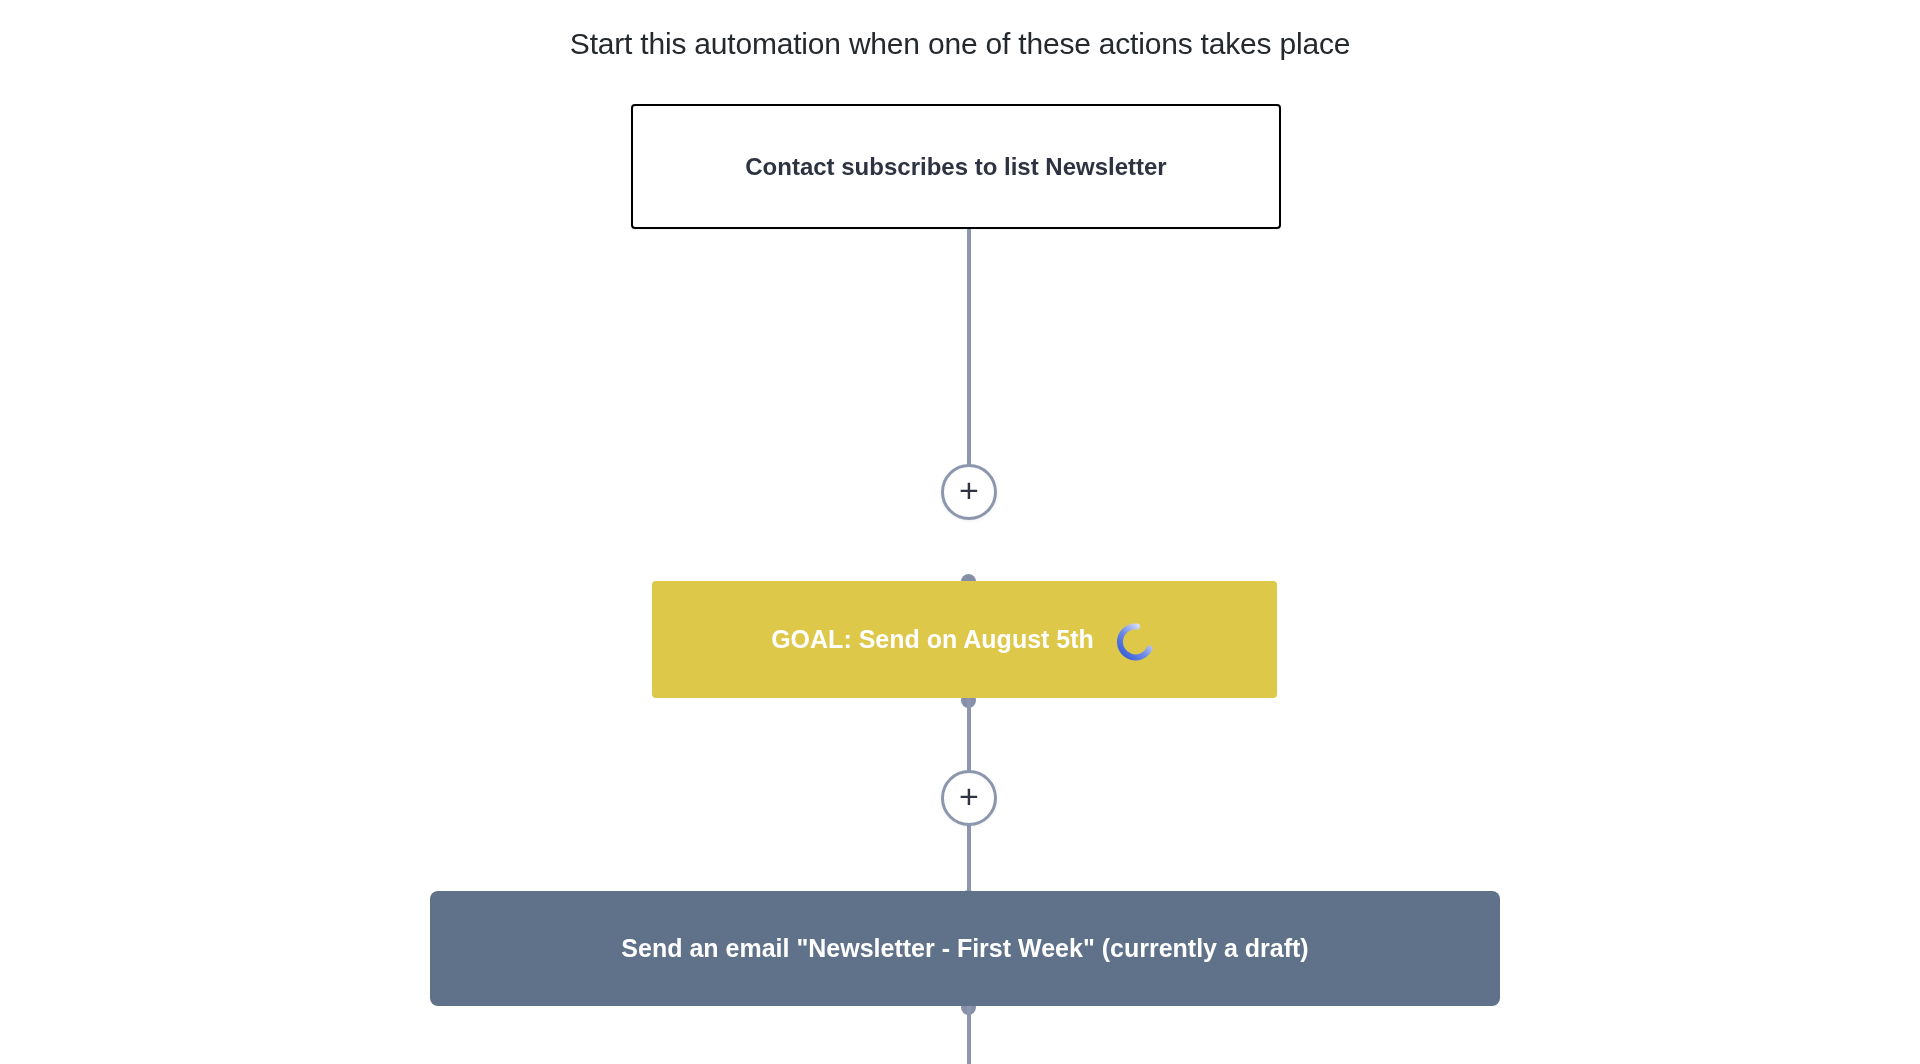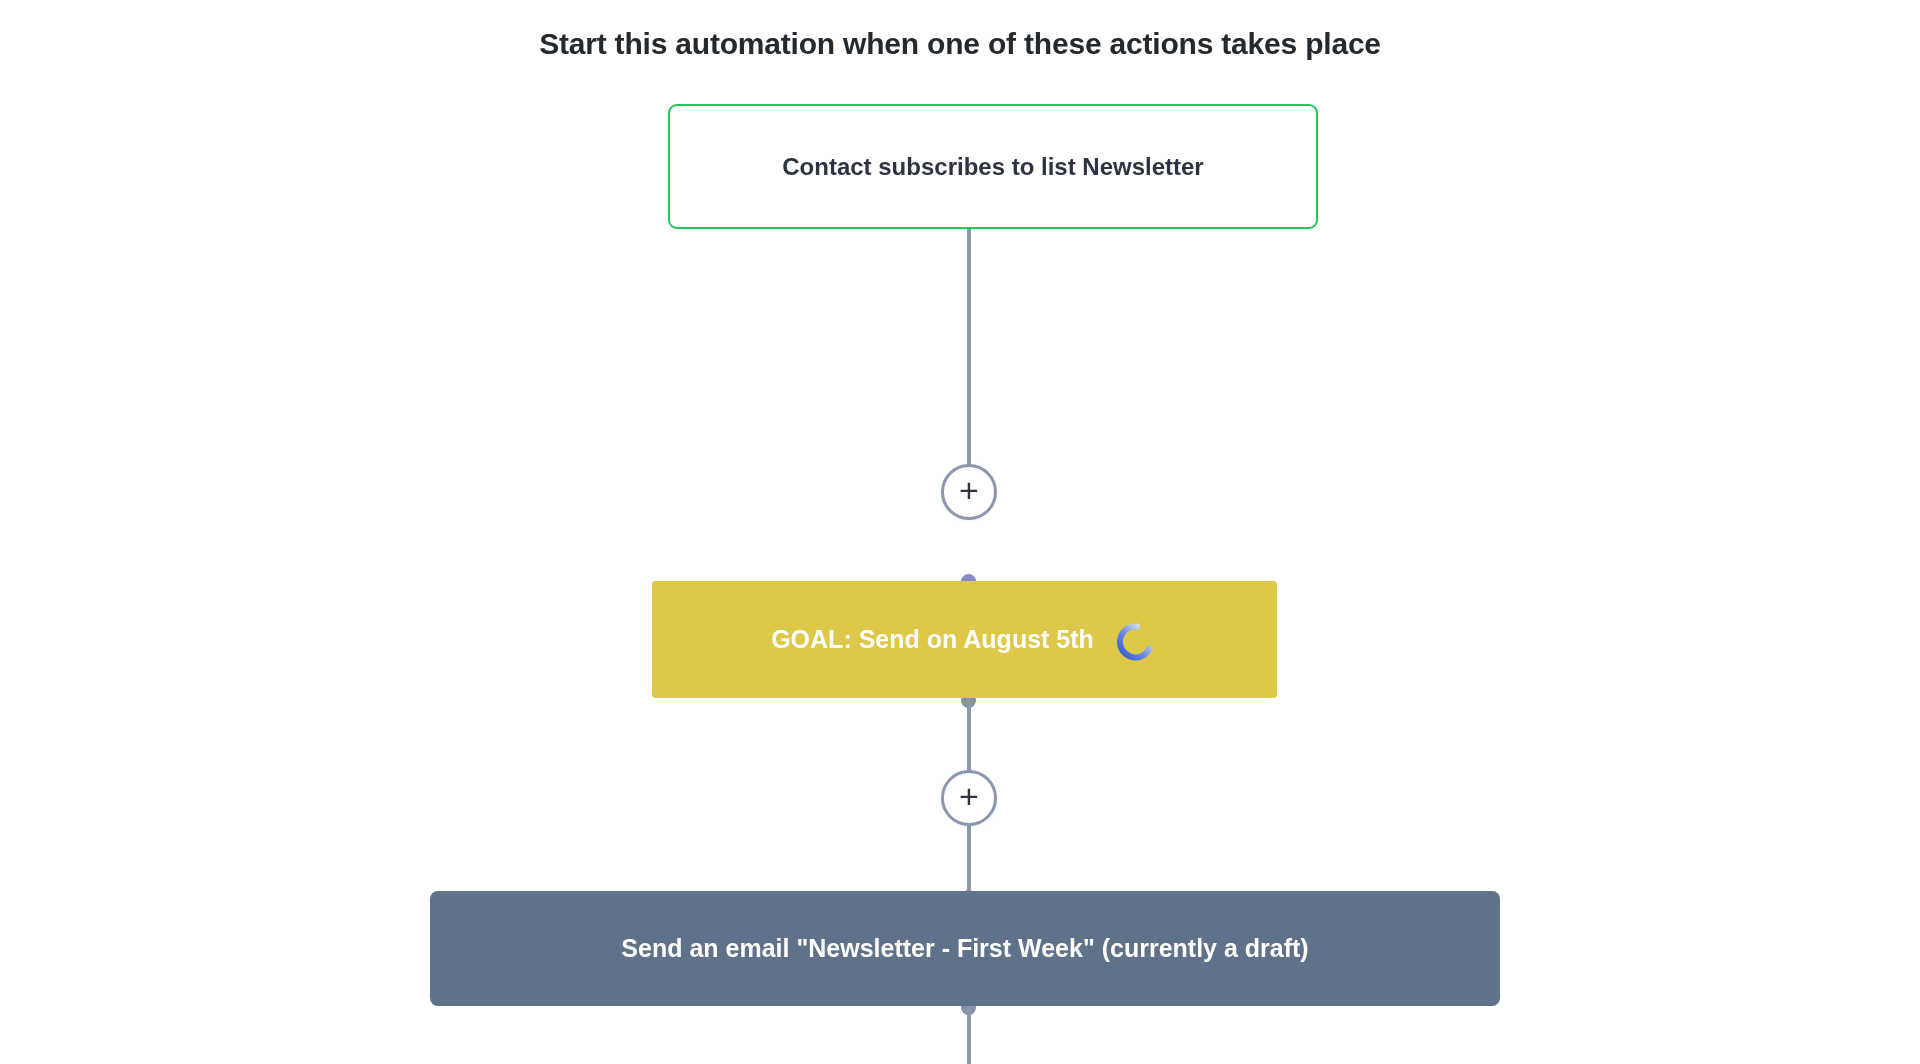--- a/index.html
+++ b/index.html
@@ -22,21 +22,21 @@
   }
 
   
   .page-heading {
     position: absolute;
     top: 27px;
     left: 0;
     width: 1920px;
     text-align: center;
     font-size: 30px;
-    font-weight: bold;
+    font-weight: normal;
     letter-spacing: -0.2px;
     color: #24292e;
     white-space: nowrap;
   }
 
   
   .flow {
     position: absolute;
     top: 0;
     left: 0;
@@ -101,26 +101,26 @@
     position: absolute;
     display: flex;
     align-items: center;
     justify-content: center;
     z-index: 3;
     cursor: pointer;
   }
 
   .node-trigger {
     top: 104px;
-    left: 668px;
+    left: 631px;
     width: 650px;
     height: 125px;
     background: #ffffff;
-    border: 2px solid #22c55e;
-    border-radius: 9px;
+    border: 2px solid #000000;
+    border-radius: 4px;
     box-shadow: 0 1px 2px rgba(90,100,120,0.06);
   }
   .node-trigger .node-label {
     font-size: 24px;
     font-weight: bold;
     color: #2d3340;
     white-space: nowrap;
   }
 
   .node-goal {

